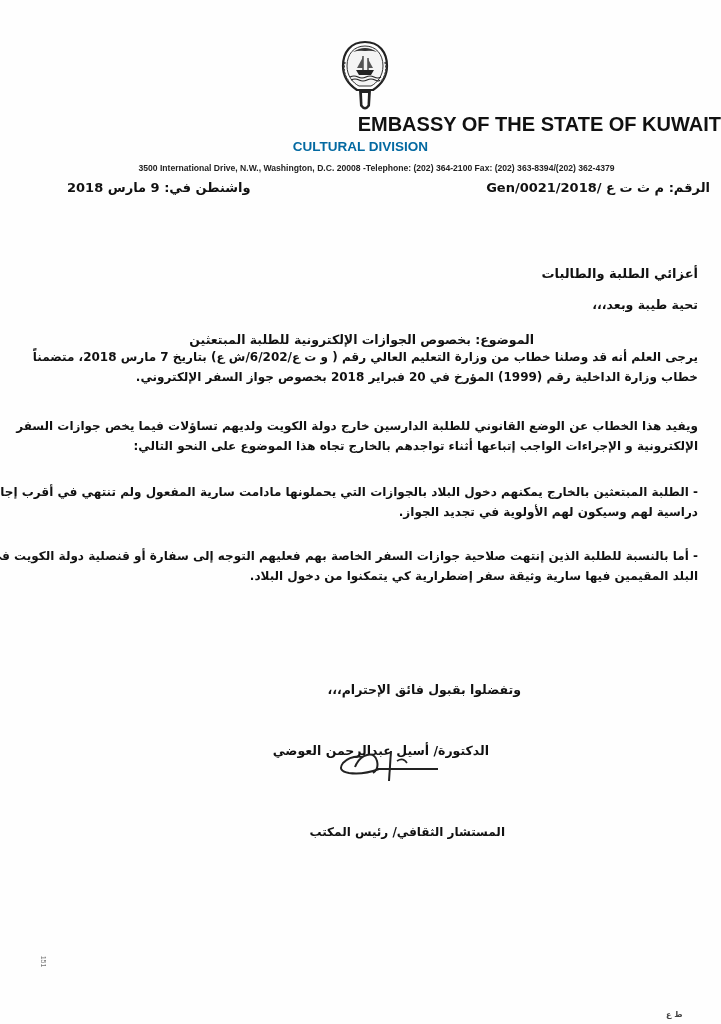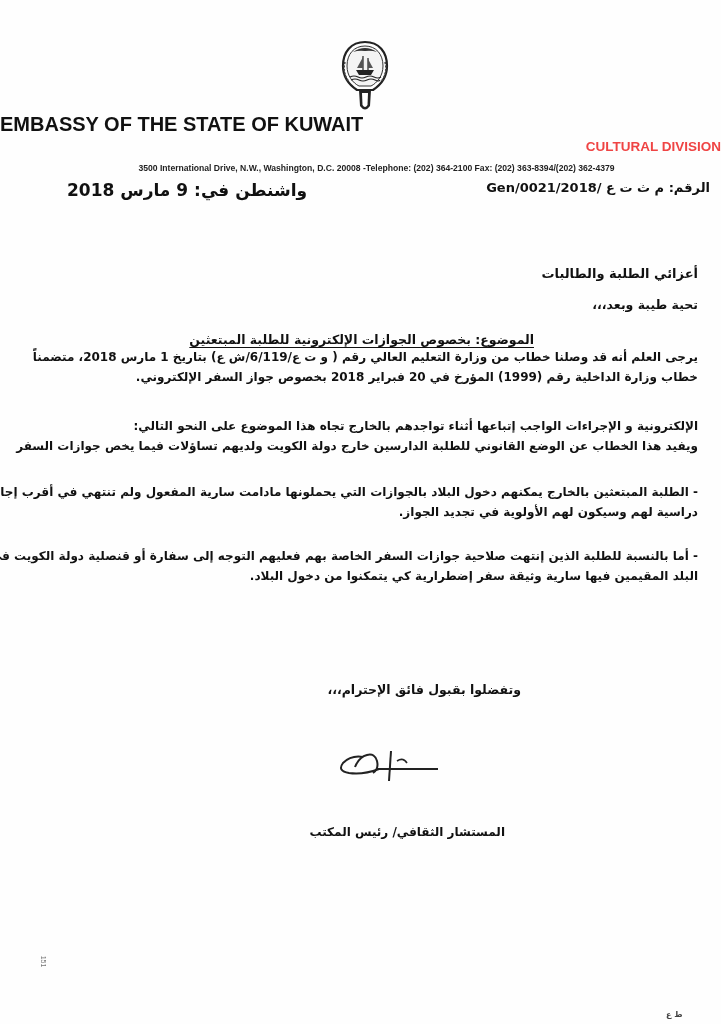--- a/index.html
+++ b/index.html
@@ -25,36 +25,36 @@
       position: absolute;
       left: 339px;
       top: 40px;
       width: 52px;
       height: 74px;
     }
     .title {
       position: absolute;
       left: 0; width: 721px;
       top: 113px;
-      text-align: left;
+      text-align: right;
       font-family: "Liberation Sans", sans-serif;
       font-weight: bold;
       font-size: 20px;
       letter-spacing: 0px;
       color: #111;
     }
     .subtitle {
       position: absolute;
       left: 0; width: 721px;
       top: 139px;
-      text-align: right;
+      text-align: center;
       font-family: "Liberation Sans", sans-serif;
       font-weight: bold;
       font-size: 13.5px;
-      color: #ef4444;
+      color: #0369a1;
     }
     .address {
       position: absolute;
       left: 0; width: 721px;
       top: 163px;
       text-align: center;
       font-family: "Liberation Sans", sans-serif;
       font-weight: bold;
       font-size: 8.6px;
       color: #222;
@@ -68,21 +68,21 @@
       font-weight: bold;
       font-size: 13px;
       color: #111;
     }
     .date {
       position: absolute;
       left: 67px;
       top: 180px;
       direction: rtl;
       font-weight: bold;
-      font-size: 17px;
+      font-size: 13px;
       color: #111;
     }
     .rtl-line {
       position: absolute;
       direction: rtl;
       text-align: right;
       font-weight: bold;
       font-size: 12.5px;
       color: #111;
       white-space: nowrap;
@@ -94,21 +94,21 @@
       text-align: justify;
       text-align-last: right;
       font-weight: bold;
       font-size: 12px;
       line-height: 20px;
       color: #111;
     }
     .para span { display: block; white-space: nowrap; }
     .salutation { right: 23px; top: 234px; font-size: 13px; }
     .greeting { right: 23px; top: 265px; }
-    .subject { right: 187px; top: 300px; text-decoration: underline; text-underline-offset: 3px; }
+    .subject { right: 187px; top: 300px; text-underline-offset: 3px; }
     .p1 { right: 23px; left: 50px; top: 347px; }
     .p2 { right: 23px; left: 50px; top: 416px; }
     .p3 { right: 23px; left: 50px; top: 482px; }
     .p4 { right: 23px; left: 50px; top: 546px; }
     .closing { right: 200px; top: 650px; }
     .signer-name { right: 232px; top: 711px; font-size: 12.5px; }
     .signer-title { right: 216px; top: 793px; font-size: 12px; }
     .signature {
       position: absolute;
       left: 333px;
@@ -169,41 +169,42 @@
   <div class="address">3500 International Drive, N.W., Washington, D.C. 20008 -Telephone: (202) 364-2100 Fax: (202) 363-8394/(202) 362-4379</div>
 
   <div class="ref">الرقم: م ث ت ع /2018/Gen/0021</div>
   <div class="date">واشنطن في: 9 مارس 2018</div>
 
   <div class="rtl-line salutation">أعزائي الطلبة والطالبات</div>
   <div class="rtl-line greeting">تحية طيبة وبعد،،،</div>
   <div class="rtl-line subject">الموضوع: بخصوص الجوازات الإلكترونية للطلبة المبتعثين</div>
 
   <div class="para p1">
-    <span>يرجى العلم أنه قد وصلنا خطاب من وزارة التعليم العالي رقم ( و ت ع/6/119/ش ع) بتاريخ 1 مارس 2018، متضمناً</span>
+    <span>يرجى العلم أنه قد وصلنا خطاب من وزارة التعليم العالي رقم ( و ت ع/6/202/ش ع) بتاريخ 7 مارس 2018، متضمناً</span>
     <span>خطاب وزارة الداخلية رقم (1999) المؤرخ في 20 فبراير 2018 بخصوص جواز السفر الإلكتروني.</span>
   </div>
 
   <div class="para p2">
+    <span>ويفيد هذا الخطاب عن الوضع القانوني للطلبة الدارسين خارج دولة الكويت ولديهم تساؤلات فيما يخص جوازات السفر</span>
     <span>الإلكترونية و الإجراءات الواجب إتباعها أثناء تواجدهم بالخارج تجاه هذا الموضوع على النحو التالي:</span>
-    <span>ويفيد هذا الخطاب عن الوضع القانوني للطلبة الدارسين خارج دولة الكويت ولديهم تساؤلات فيما يخص جوازات السفر</span>
   </div>
 
   <div class="para p3">
     <span>- الطلبة المبتعثين بالخارج يمكنهم دخول البلاد بالجوازات التي يحملونها مادامت سارية المفعول ولم تنتهي في أقرب إجازة</span>
     <span>دراسية لهم وسيكون لهم الأولوية في تجديد الجواز.</span>
   </div>
 
   <div class="para p4">
     <span>- أما بالنسبة للطلبة الذين إنتهت صلاحية جوازات السفر الخاصة بهم فعليهم التوجه إلى سفارة أو قنصلية دولة الكويت في</span>
     <span>البلد المقيمين فيها سارية وثيقة سفر إضطرارية كي يتمكنوا من دخول البلاد.</span>
   </div>
 
   <div class="rtl-line closing">وتفضلوا بقبول فائق الإحترام،،،</div>
 
+  <div class="rtl-line signer-name">الدكتورة/ أسيل عبدالرحمن العوضي</div>
 
   <svg class="signature" viewBox="0 0 110 36">
     <path d="M30 10 Q18 8 10 16 Q4 24 16 26 Q30 28 46 22" fill="none" stroke="#222" stroke-width="2"></path>
     <path d="M22 20 Q26 10 34 8 Q42 6 44 14 Q46 22 40 26" fill="none" stroke="#222" stroke-width="2"></path>
     <path d="M44 22 L58 22" fill="none" stroke="#222" stroke-width="2"></path>
     <path d="M58 4 L56 34" fill="none" stroke="#222" stroke-width="2"></path>
     <path d="M56 22 L105 22" fill="none" stroke="#222" stroke-width="2"></path>
     <path d="M64 14 Q70 10 74 16" fill="none" stroke="#222" stroke-width="1.6"></path>
   </svg>
 

